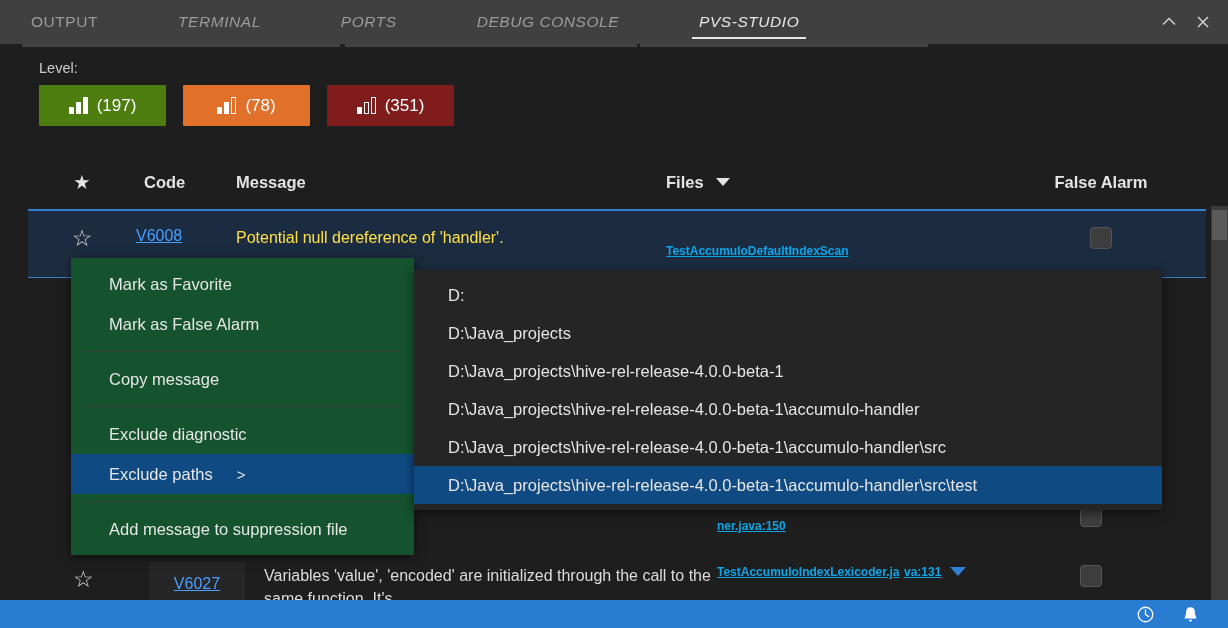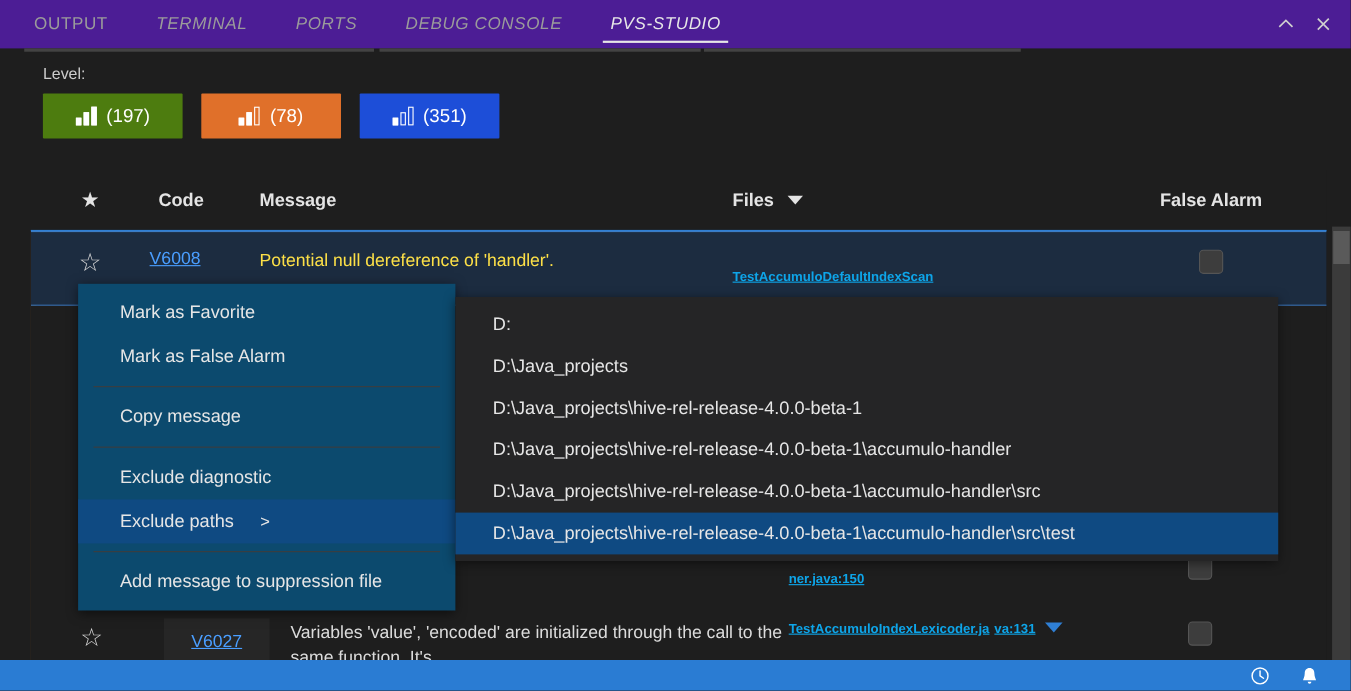--- a/index.html
+++ b/index.html
@@ -7,22 +7,22 @@
     width: 1228px; height: 628px;
     background: #1e1e1e;
     font-family: "Liberation Sans", sans-serif;
     overflow: hidden;
   }
   .app { position: relative; width: 1228px; height: 628px; background: #1e1e1e; }
 
   
   .tabbar {
     position: absolute; left: 0; top: 0; width: 1228px; height: 44px;
-    background: #4c1d95;
-    display: flex; align-items: center;
+    background: #404040;
+    display: flex; align-items: center; gap: 36px;
   }
   .tab {
     position: relative;
     font-size: 15.5px; letter-spacing: .55px;
     color: #9b9b9b; padding: 0 9px; height: 44px;
     display: flex; align-items: center; cursor: pointer; white-space: nowrap;
   }
   .tab:first-child { margin-left: 22px; }
   .tab + .tab { margin-left: 26px; font-style: italic; }
   .tab.active { color: #e7e7e7; }
@@ -46,21 +46,21 @@
   .level-label { margin-left: 28px; font-size: 14.5px; color: #cccccc; margin-bottom: 9px; }
   .lvl-row { display: flex; margin-left: 28px; gap: 17px; }
   .lvl-btn {
     height: 41px; min-width: 127px; border: none; border-radius: 1px;
     display: flex; align-items: center; justify-content: center; gap: 9px;
     color: #ffffff; font-size: 17px; cursor: pointer;
     font-family: "Liberation Sans", sans-serif;
   }
   .lvl-btn.high { background: #4d7c0f; }
   .lvl-btn.med  { background: #e0702a; }
-  .lvl-btn.low  { background: #1d4ed8; }
+  .lvl-btn.low  { background: #7f1d1d; }
   .lvl-btn.fail { background: #3b3b3b; min-width: 125px; }
   .bars { display: flex; align-items: flex-end; gap: 2px; height: 17px; }
   .bars i { display: block; width: 5px; border: 1.3px solid #ffffff; background: transparent; }
   .bars i.f { background: #ffffff; }
   .bars i:nth-child(1) { height: 7px; }
   .bars i:nth-child(2) { height: 12px; }
   .bars i:nth-child(3) { height: 17px; }
 
   
   .table { position: absolute; left: 28px; top: 155px; width: 1178px; height: 445px; background: #1e1e1e; }
@@ -104,21 +104,21 @@
   .r2-code  { position: absolute; left: 121px; top: 352px; width: 96px; height: 44px; background: #262626; display: flex; align-items: center; justify-content: center; }
   .r2-msg   { position: absolute; left: 236px; top: 355px; width: 450px; color: #dcdcdc; line-height: 1.42; }
   .r2-file2 { position: absolute; left: 689px; top: 352px; width: 290px; }
   .r2-fa1   { position: absolute; left: 1052px; top: 295px; }
   .r2-fa2   { position: absolute; left: 1052px; top: 355px; }
   .fcaret { display:inline-block; width:0; height:0; border-left:8px solid transparent; border-right:8px solid transparent; border-top:9px solid #2f7fd4; vertical-align: middle; margin-left: 9px; }
 
   
   .ctxmenu {
     position: absolute; left: 71px; top: 258px; width: 343px;
-    background: #0c4a6e; color: #e6e6e6; font-size: 16.5px;
+    background: #14532d; color: #e6e6e6; font-size: 16.5px;
     padding: 6px 0; box-shadow: 0 2px 10px rgba(0,0,0,.55); z-index: 40;
   }
   .mi { height: 40px; display: flex; align-items: center; padding-left: 38px; cursor: pointer; white-space: nowrap; }
   .mi.hl { background: #0f4a82; }
   .mi .chev { margin-left: 24px; font-size: 15px; }
   .msep { height: 1px; background: #3d3d3d; margin: 7px 14px; }
 
   
   .submenu {
     position: absolute; left: 414px; top: 270px; width: 748px;

